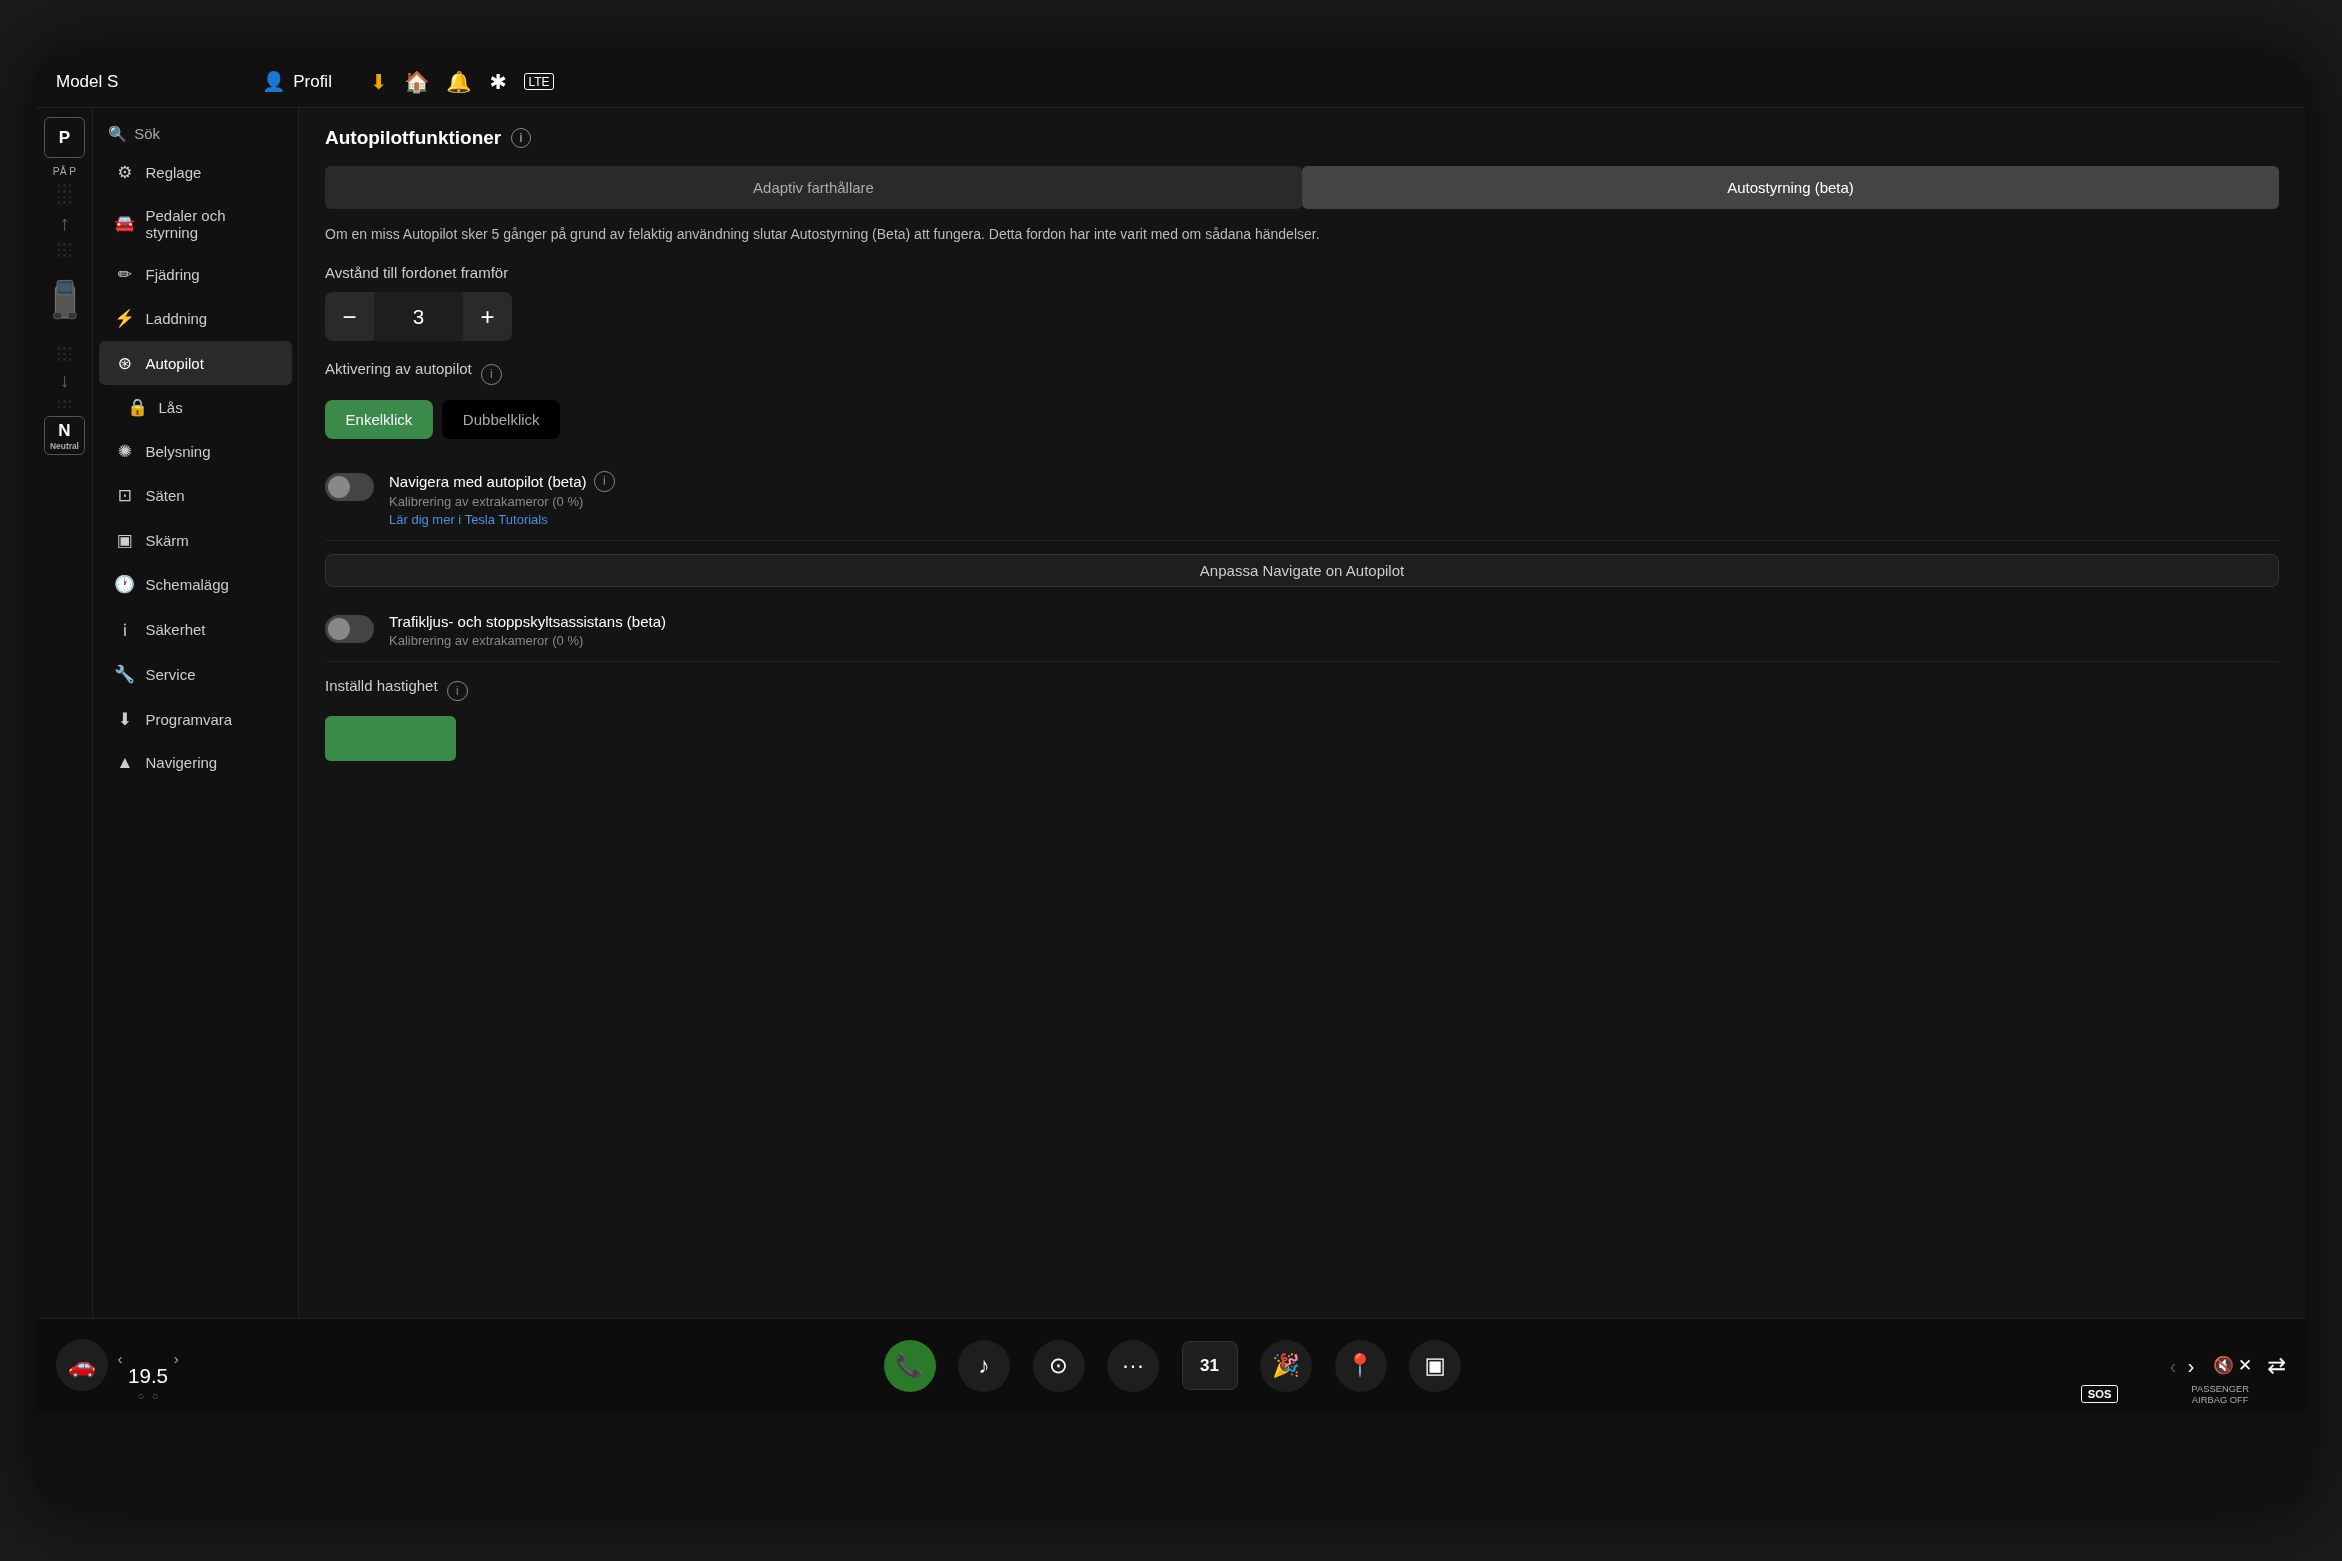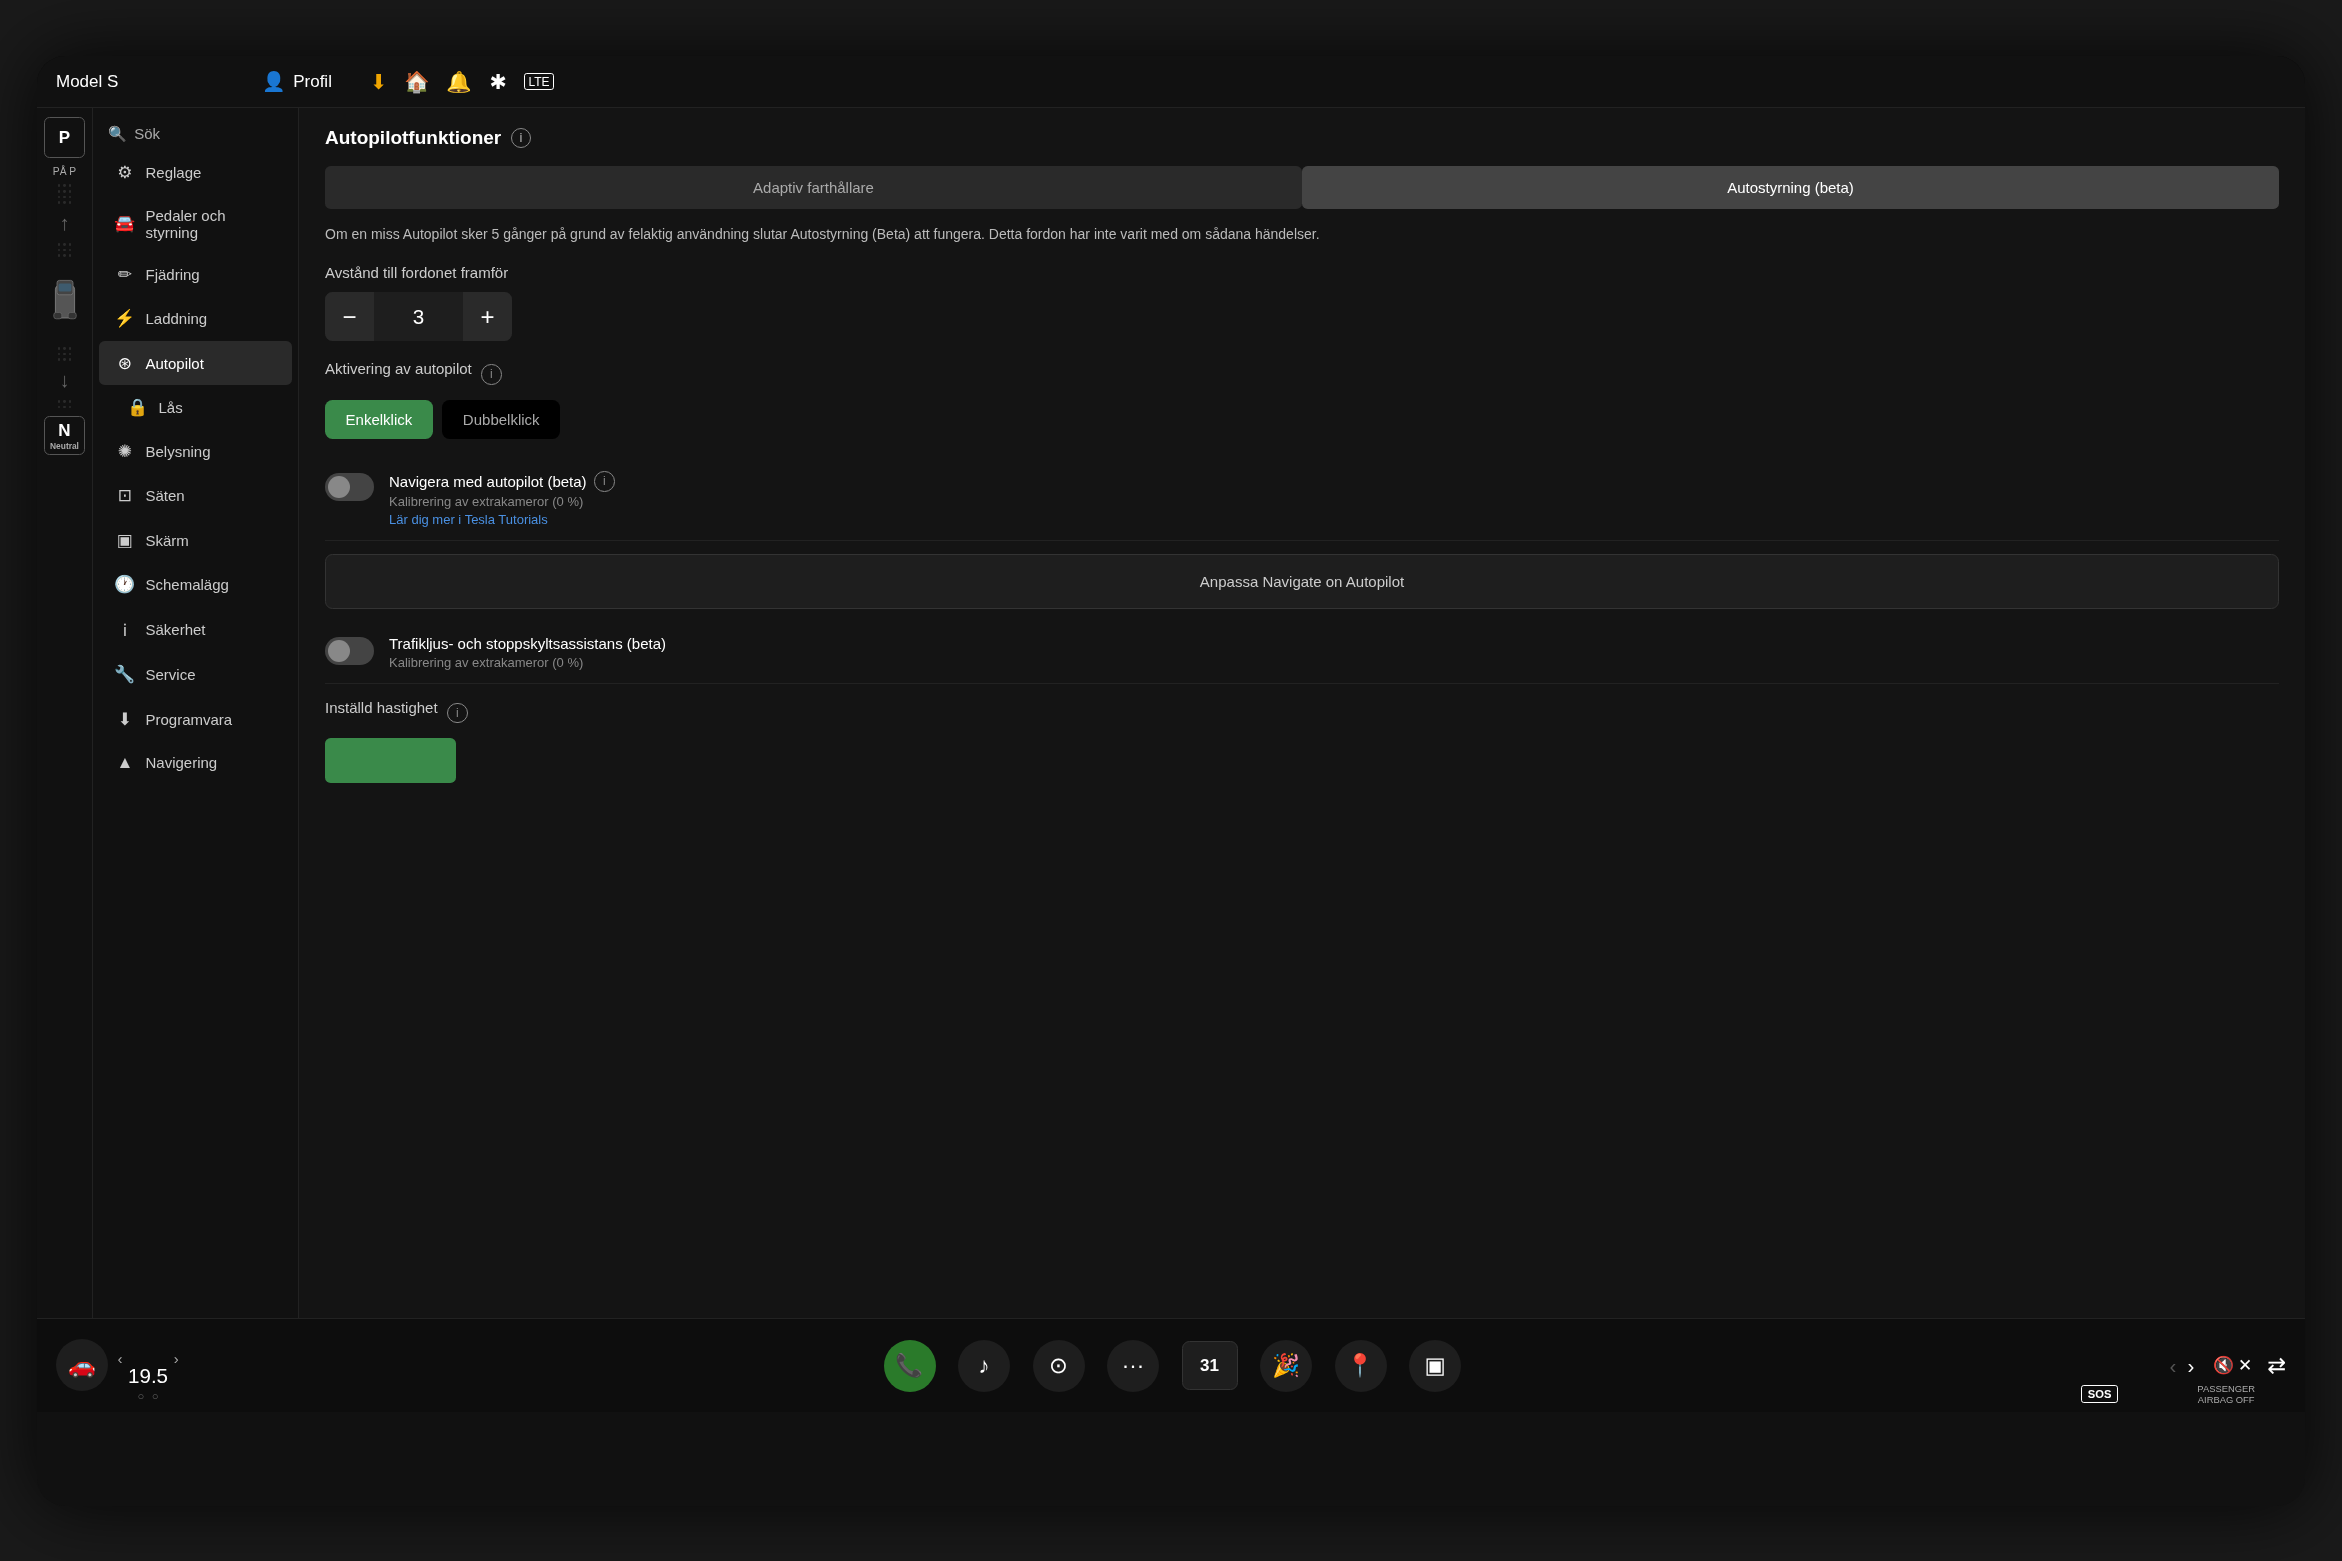--- a/index.html
+++ b/index.html
@@ -444,21 +444,21 @@
       font-size: 13px;
       margin-top: 2.8px;
       cursor: pointer;
     }
 
     
     .customize-btn {
       display: flex;
       align-items: center;
       justify-content: center;
-      padding: 18px;
+      padding: 7px;
       background: #1e1e1e;
       border-radius: 7.5px;
       color: #ccc;
       font-size: 15px;
       cursor: pointer;
       margin: 13px 0;
       border: 0.9px solid #333;
     }
 
     
@@ -611,21 +611,21 @@
       color: #fff;
       font-size: 11.2px;
       font-weight: bold;
       border: 1.9px solid #fff;
       padding: 1.9px 5.6px;
       border-radius: 2.8px;
     }
 
     .airbag-badge {
       position: absolute;
-      right: 50px;
+      right: 56px;
       bottom: 7.5px;
       color: #aaa;
       font-size: 9.4px;
       display: flex;
       flex-direction: column;
       align-items: center;
     }
   </style>
 </head>
 <body>

